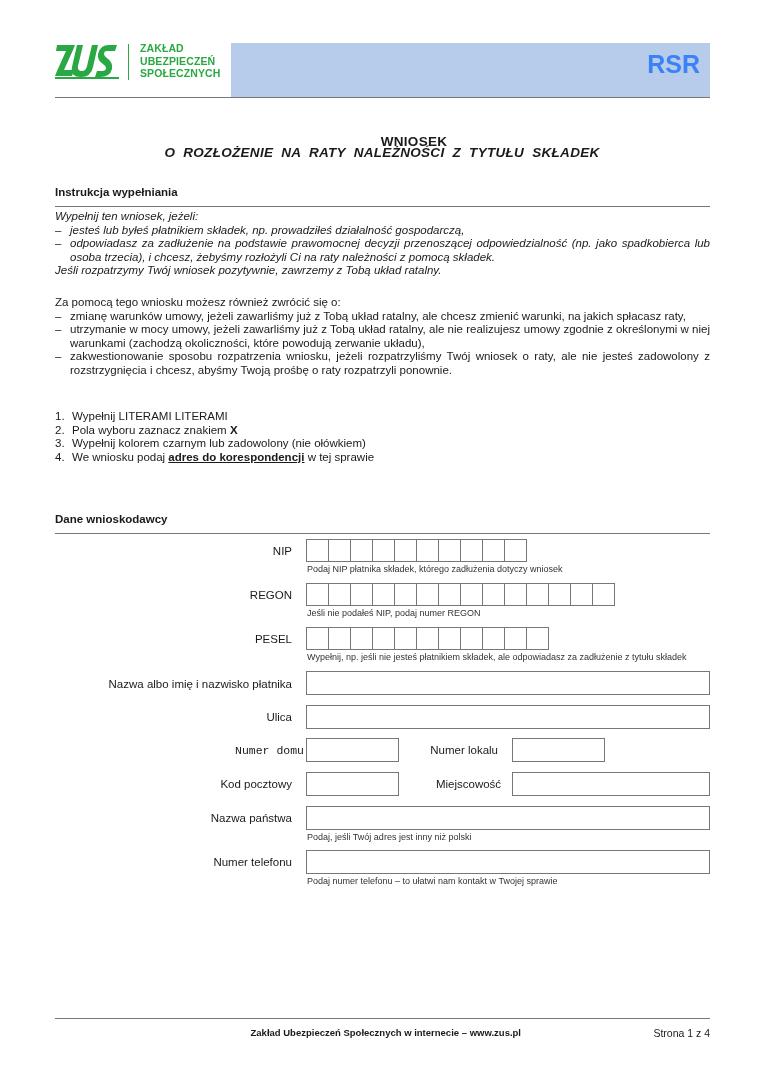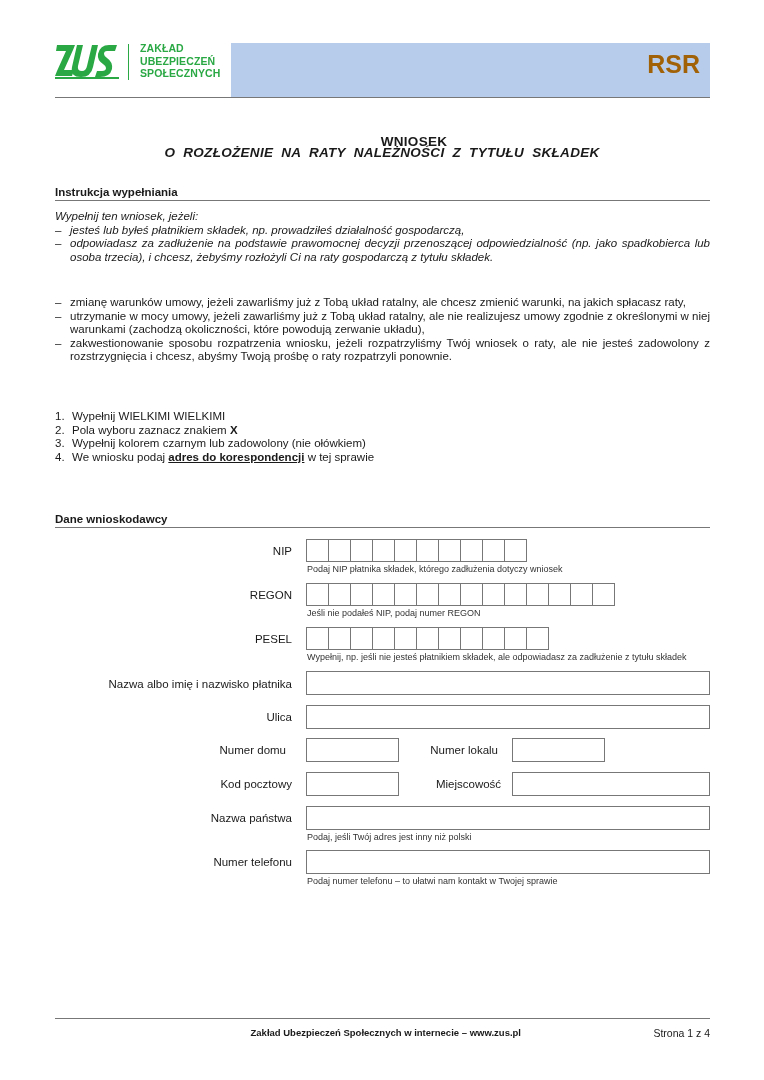--- a/index.html
+++ b/index.html
@@ -3,28 +3,28 @@
 <meta charset="utf-8">
 <style>
   html, body { margin:0; padding:0; background:#fff; }
   body { width:764px; height:1080px; position:relative; font-family:"Liberation Sans", sans-serif; color:#1a1a1a; overflow:hidden; }
   .abs { position:absolute; }
   
   .logo-zus { left:55px; top:42px; width:64px; height:38px; }
   .logo-sep { left:128px; top:44px; width:1px; height:36px; background:#2aa844; }
   .logo-text { left:140px; top:42px; font-size:10.5px; line-height:12.5px; color:#2aa844; font-weight:bold; letter-spacing:0.1px; }
   .form-band { left:231px; top:43px; width:479px; height:54px; background:#b7cbea; }
-  .form-code { right:64px; top:50px; font-size:25px; font-weight:bold; color:#a16207; }
+  .form-code { right:64px; top:50px; font-size:25px; font-weight:bold; color:#3b82f6; }
   .header-rule { left:55px; top:97px; width:655px; height:1px; background:#777; }
   
   .title { left:0; width:764px; text-align:center; font-weight:bold; font-size:13.5px; letter-spacing:0.3px; }
   .t1 { top:134px;padding-left:32px; }
   .t2 { top:145px; word-spacing:4px;font-style:italic; }
   
-  .sec-head { left:55px; width:655px; font-weight:bold; font-size:11.5px; border-bottom:1px solid #777; padding-bottom:2px; }
+  .sec-head { left:55px; width:655px; font-weight:bold; font-size:11.5px; border-bottom:1px solid #777; padding-bottom:8px; }
   .body-text { left:55px; width:655px; font-size:11.5px; line-height:13.5px; }
   .body-text p { margin:0; }
   .dash { display:flex; }
   .dash .d { width:15px; flex:none; }
   .dash .txt { flex:1; text-align:justify; }
   .num { display:flex; }
   .num .n { width:17px; flex:none; }
   .underline-bold { font-weight:bold; text-decoration:underline; }
   
   .lbl { font-size:11.5px; text-align:right; }
@@ -65,43 +65,45 @@
 <div class="abs sec-head" style="top:186px;">Instrukcja wypełniania</div>
 
 <div class="abs body-text" style="top:210px;font-style:italic;">
   <p>Wypełnij ten wniosek, jeżeli:</p>
   <div class="dash">
       <span class="d">–</span>
       <span class="txt">jesteś lub byłeś płatnikiem składek, np. prowadziłeś działalność gospodarczą,</span>
     </div>
   <div class="dash">
       <span class="d">–</span>
-      <span class="txt">odpowiadasz za zadłużenie na podstawie prawomocnej decyzji przenoszącej odpowiedzialność (np. jako spadkobierca lub osoba trzecia), i chcesz, żebyśmy rozłożyli Ci na raty gospodarczą z tytułu składek.</span>
+      <span class="txt">odpowiadasz za zadłużenie na podstawie prawomocnej decyzji przenoszącej odpowiedzialność (np. jako spadkobierca lub osoba trzecia), i chcesz, żebyśmy rozłożyli Ci na raty należności z pomocą składek.</span>
     </div>
+  <p>Jeśli rozpatrzymy Twój wniosek pozytywnie, zawrzemy z Tobą układ ratalny.</p>
 </div>
 
 <div class="abs body-text" style="top:296px;">
+  <p>Za pomocą tego wniosku możesz również zwrócić się o:</p>
   <div class="dash">
       <span class="d">–</span>
       <span class="txt">zmianę warunków umowy, jeżeli zawarliśmy już z Tobą układ ratalny, ale chcesz zmienić warunki, na jakich spłacasz raty,</span>
     </div>
   <div class="dash">
       <span class="d">–</span>
       <span class="txt">utrzymanie w mocy umowy, jeżeli zawarliśmy już z Tobą układ ratalny, ale nie realizujesz umowy zgodnie z określonymi w niej warunkami (zachodzą okoliczności, które powodują zerwanie układu),</span>
     </div>
   <div class="dash">
       <span class="d">–</span>
       <span class="txt">zakwestionowanie sposobu rozpatrzenia wniosku, jeżeli rozpatrzyliśmy Twój wniosek o raty, ale nie jesteś zadowolony z rozstrzygnięcia i chcesz, abyśmy Twoją prośbę o raty rozpatrzyli ponownie.</span>
     </div>
 </div>
 
 <div class="abs body-text" style="top:410px;">
   <div class="num">
       <span class="n">1.</span>
-      <span><span>Wypełnij WIELKIMI WIELKIMI</span></span>
+      <span><span>Wypełnij LITERAMI LITERAMI</span></span>
     </div>
   <div class="num">
       <span class="n">2.</span>
       <span><span>Pola wyboru zaznacz znakiem </span><b>X</b></span>
     </div>
   <div class="num">
       <span class="n">3.</span>
       <span><span>Wypełnij kolorem czarnym lub zadowolony (nie ołówkiem)</span></span>
     </div>
   <div class="num">
@@ -161,21 +163,21 @@
     <div class="cell"></div>
   </div>
 <div class="abs hint" style="left:307px; top:652px;">Wypełnij, np. jeśli nie jesteś płatnikiem składek, ale odpowiadasz za zadłużenie z tytułu składek</div>
 
 <div class="abs lbl" style="left:60px; width:232px; top:678px;">Nazwa albo imię i nazwisko płatnika</div>
 <div class="abs box" style="left:306px; top:671px; width:404px; height:24px;"></div>
 
 <div class="abs lbl" style="left:150px; width:142px; top:711px;">Ulica</div>
 <div class="abs box" style="left:306px; top:705px; width:404px; height:24px;"></div>
 
-<div class="abs lbl" style="left:144px; width:142px; top:744px;">Numer domu</div>
+<div class="abs lbl" style="left:162px; width:142px; top:744px;font-family:Liberation Mono, monospace;">Numer domu</div>
 <div class="abs box" style="left:306px; top:738px; width:93px; height:24px;"></div>
 <div class="abs lbl" style="left:405px; width:93px; top:744px;">Numer lokalu</div>
 <div class="abs box" style="left:512px; top:738px; width:93px; height:24px;"></div>
 
 <div class="abs lbl" style="left:150px; width:142px; top:778px;">Kod pocztowy</div>
 <div class="abs box" style="left:306px; top:772px; width:93px; height:24px;"></div>
 <div class="abs lbl" style="left:422px; width:93px; top:778px;text-align:center;">Miejscowość</div>
 <div class="abs box" style="left:512px; top:772px; width:198px; height:24px;"></div>
 
 <div class="abs lbl" style="left:150px; width:142px; top:812px;">Nazwa państwa</div>

